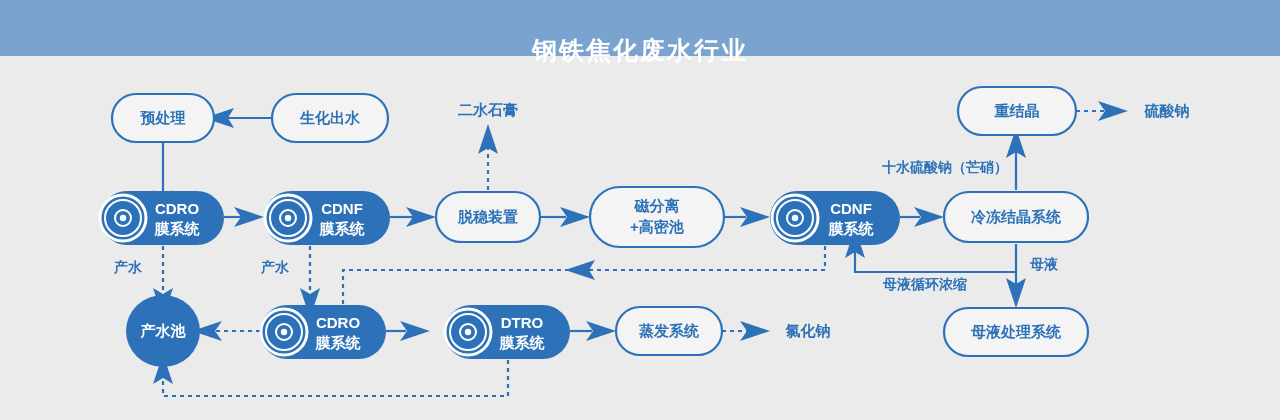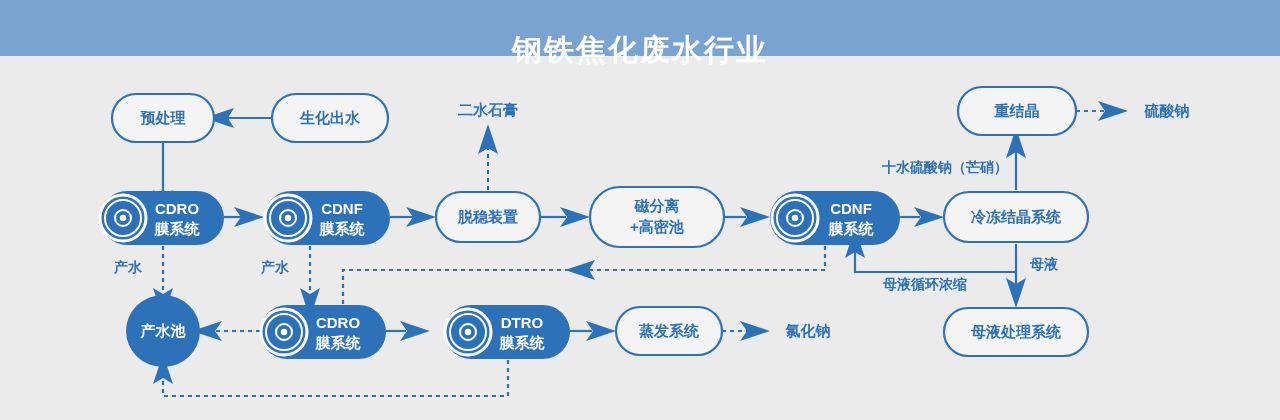--- a/index.html
+++ b/index.html
@@ -9,21 +9,21 @@
     font-family:"Liberation Sans","DejaVu Sans",sans-serif;
     overflow:hidden;
   }
   .page{position:relative;width:1280px;height:420px;}
   .header{
     position:absolute;left:0;top:0;width:1280px;height:56px;
     background:#7ba3d0;
     display:flex;align-items:center;justify-content:center;
   }
   .header-title{
-    color:#ffffff;font-size:30px;font-weight:bold;letter-spacing:2px;margin-top:44px;
+    color:#ffffff;font-size:25px;font-weight:bold;letter-spacing:2px;margin-top:44px;
   }
   .canvas{position:absolute;left:0;top:56px;width:1280px;height:364px;}
   svg{display:block;}
   .nodeText{
     font-family:"Liberation Sans","DejaVu Sans",sans-serif;
     font-size:15px;font-weight:bold;
     text-anchor:middle;dominant-baseline:middle;
   }
   .nodeText.outline{fill:#2d72b8;}
   .nodeText.filled{fill:#ffffff;}

